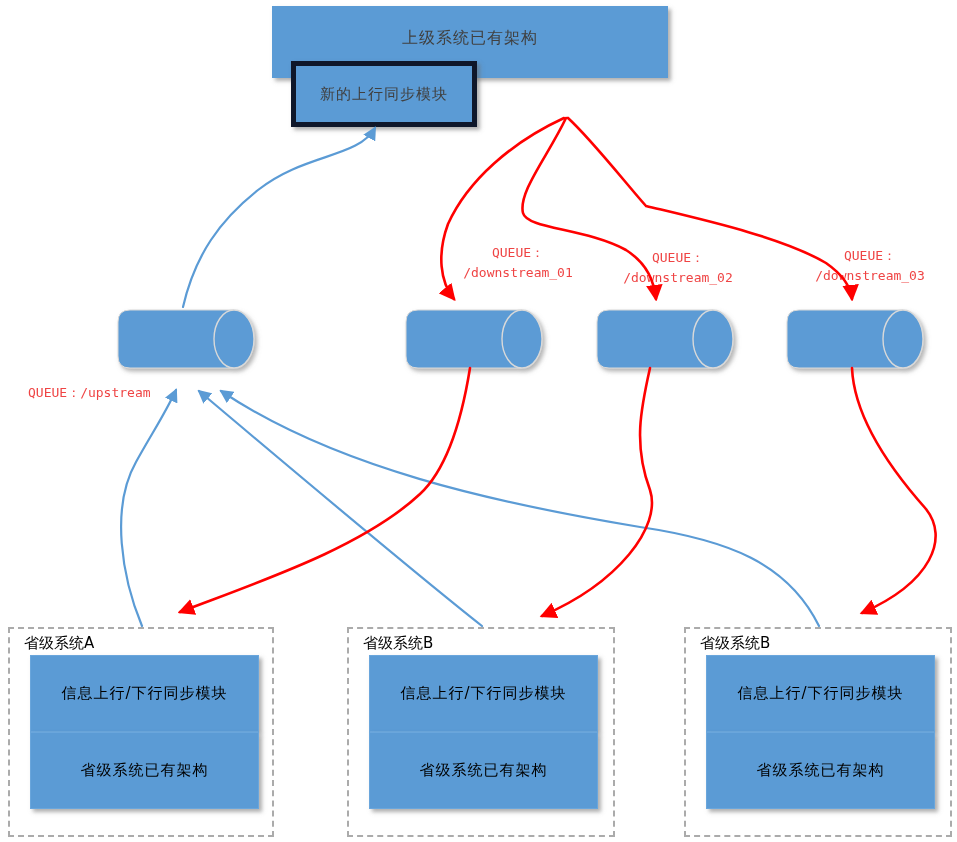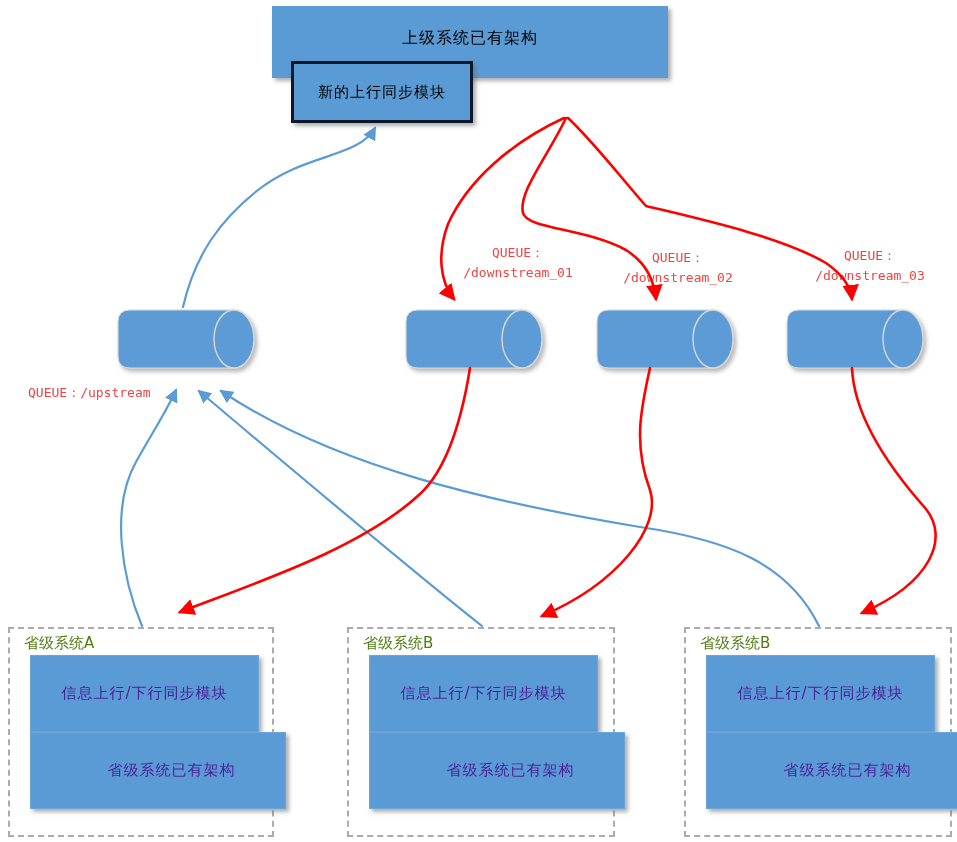--- a/index.html
+++ b/index.html
@@ -4,48 +4,48 @@
 <style>
   html,body{margin:0;padding:0;}
   body{
     width:957px;height:842px;position:relative;background:#ffffff;overflow:hidden;
     font-family:"DejaVu Sans","Liberation Sans",sans-serif;
   }
   .stage{position:absolute;left:0;top:0;width:957px;height:842px;}
 
   
   .bluebox{
-    position:absolute;background:#5B9BD5;color:#000000;
+    position:absolute;background:#5B9BD5;color:#404040;
     box-shadow:3px 3px 4px rgba(110,110,110,.55);
     display:flex;align-items:center;justify-content:center;
     font-size:15px;letter-spacing:1px;
   }
   #top-box{left:272px;top:6px;width:396px;height:72px;align-items:flex-start;}
   #top-box .t{margin-top:22px;font-size:16px;}
-  #mod-up{left:291px;top:61px;width:176px;height:56px;border:3px solid #0f172a;}
+  #mod-up{left:291px;top:61px;width:176px;height:56px;border:5px solid #0f172a;}
   #mod-down{left:487px;top:61px;width:172px;height:56px;border:1px solid #6aa6dc;}
 
   
   .province{
     position:absolute;border:2px dashed #ababab;background:transparent;
   }
   #prov-a{left:8px;top:627px;width:262px;height:206px;}
   #prov-b{left:347px;top:627px;width:264px;height:206px;text-align:center;}
   #prov-c{left:684px;top:627px;width:264px;height:206px;}
   .prov-label{
-    position:absolute;left:14px;top:5px;color:#4d7c0f;font-size:15px;
+    position:absolute;left:14px;top:5px;color:#000000;font-size:15px;
   }
   .inner{
     position:absolute;left:20px;width:227px;height:75px;
-    background:#5B9BD5;color:#4c1d95;box-shadow:3px 3px 4px rgba(110,110,110,.55);
+    background:#5B9BD5;color:#000000;box-shadow:3px 3px 4px rgba(110,110,110,.55);
     display:flex;align-items:center;justify-content:center;font-size:15px;letter-spacing:1px;
     border:1px solid #6aa6dc;
   }
   .inner.first{top:26px;}
-  .inner.second{top:103px;padding-left:27px;}
+  .inner.second{top:103px;}
 
   
   .qlabel{
     position:absolute;color:#ef4444;font-family:"DejaVu Sans Mono","Liberation Mono",monospace;
     font-size:13px;line-height:20px;text-align:center;white-space:nowrap;
   }
   #q-up-label{left:28px;top:383px;text-align:center;}
   #q1-label{left:447px;top:243px;width:142px;}
   #q2-label{left:607px;top:248px;width:142px;}
   #q3-label{left:799px;top:246px;width:142px;}

